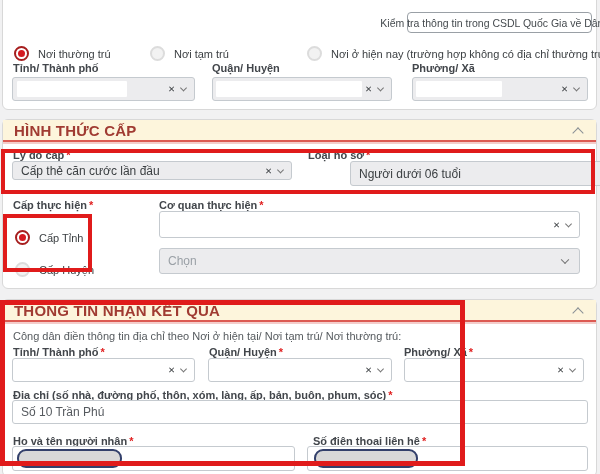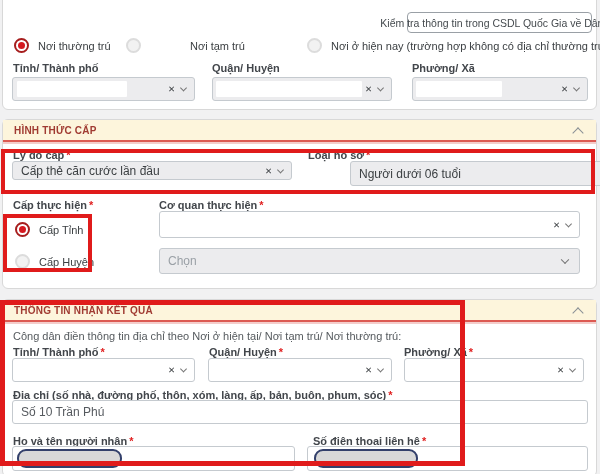--- a/index.html
+++ b/index.html
@@ -12,38 +12,38 @@
   .card {
     position:absolute; background:#fff; border:1px solid #d8d8d8; border-radius:6px;
     z-index:1;
   }
   .sec-head {
     position:absolute; z-index:2; background:#fdf5dc;
     border-bottom:2px solid #dc5a52; box-shadow:0 2px 0 rgba(220,90,82,.30);
     display:flex; align-items:center; padding:0 11px;
   }
   .sec-head .t {
-    font-size:10px; font-weight:bold; color:#a03b32; letter-spacing:.2px;text-align:center;
+    font-size:15px; font-weight:bold; color:#a03b32; letter-spacing:.2px;text-align:center;
   }
   .chev-up {
     position:absolute; right:14px; top:9px; width:8px; height:8px;
     border-left:1.6px solid #8a8f94; border-top:1.6px solid #8a8f94;
     transform:rotate(45deg);
   }
   .lbl {
     position:absolute; z-index:2; font-size:11px; font-weight:bold; color:#42464b;
     white-space:nowrap;
   }
   .req { color:#e02020; margin-left:2px; font-weight:bold; }
   .btn {
     position:absolute; z-index:2; background:#fff; border:1px solid #9aa0a6; border-radius:4px;
     font-size:10.5px; color:#454a4e; display:flex; align-items:center; justify-content:center;
     cursor:pointer; white-space:nowrap;
   }
-  .radio { position:absolute; z-index:2; display:flex; align-items:center; cursor:pointer; }
+  .radio { position:absolute; z-index:2; display:flex; align-items:center; cursor:pointer;margin-top:8px; }
   .rb {
     width:15px; height:15px; border-radius:50%; border:2px solid #dcdcdc; background:#f2f2f2;
     position:relative; flex:none;
   }
   .rb.on { border-color:#a61e1e; background:#fff; }
   .rb.on::after {
     content:""; position:absolute; left:2px; top:2px; right:2px; bottom:2px;
     border-radius:50%; background:#d51920;
   }
   .radio .rtxt { font-size:11px; color:#3c4043; margin-left:9px; white-space:nowrap; }
@@ -84,21 +84,21 @@
   <div class="card" style="left:2px; top:-8px; width:595px; height:118px;"></div>
   <div class="card" style="left:2px; top:119px; width:595px; height:170px;"></div>
   <div class="card" style="left:2px; top:299px; width:595px; height:178px;"></div>
 
   <div class="btn" style="left:407px; top:12px; width:185px; height:21px;">Kiểm tra thông tin trong CSDL Quốc Gia về Dân cư</div>
 
   <div class="radio" style="left:14px; top:38px;">
     <span class="rb on"></span>
     <span class="rtxt">Nơi thường trú</span>
   </div>
-  <div class="radio" style="left:126px; top:38px;gap:40px;">
+  <div class="radio" style="left:150px; top:38px;">
     <span class="rb"></span>
     <span class="rtxt">Nơi tạm trú</span>
   </div>
   <div class="radio" style="left:307px; top:38px;">
     <span class="rb"></span>
     <span class="rtxt">Nơi ở hiện nay (trường hợp không có địa chỉ thường trú, tạm trú)</span>
   </div>
 
   <div class="lbl" style="left:13px; top:62px;">Tỉnh/ Thành phố</div>
   <div class="lbl" style="left:212px; top:62px;">Quận/ Huyện</div>

